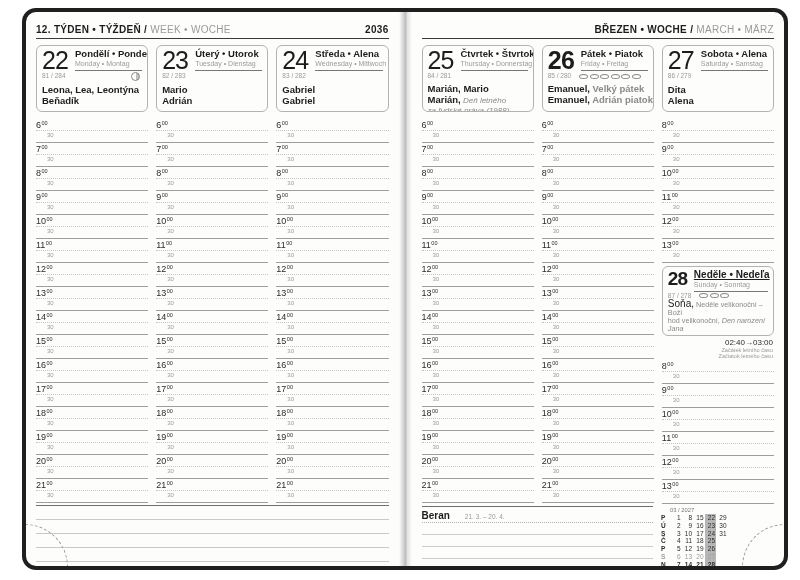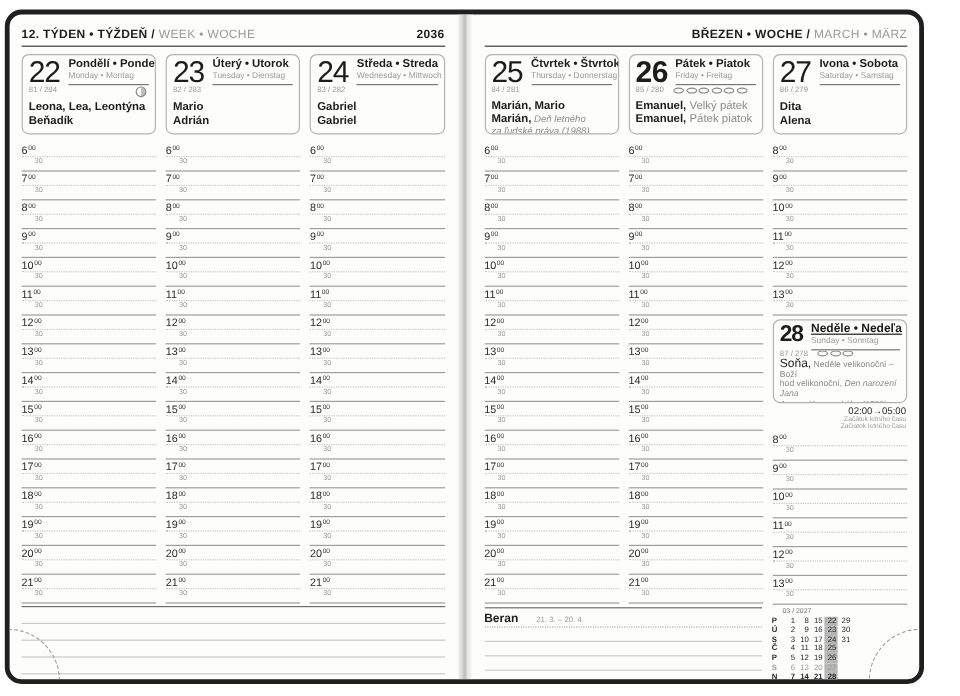--- a/index.html
+++ b/index.html
@@ -1,17 +1,17 @@
 <!DOCTYPE html>
 <html><head>
 <meta charset="utf-8">
 <style>
   html,body{margin:0;padding:0;width:800px;height:580px;overflow:hidden;background:#ffffff;
             font-family:"Liberation Sans", sans-serif;color:#1c1c1c;}
-  .book{position:absolute;left:4px;top:8px;width:766px;height:562px;box-sizing:border-box;
+  .book{position:absolute;left:22px;top:8px;width:766px;height:562px;box-sizing:border-box;
         border:4px solid #1f1f1f;border-radius:14px;background:#fdfdfc;display:flex;overflow:hidden;}
   .page{flex:1;padding:9px 10px 4px;box-sizing:border-box;position:relative;min-width:0;}
   .gutter{width:13px;background:linear-gradient(90deg,#fdfdfc 0%,#d2d2d2 35%,#bdbdbd 50%,#e2e2e2 65%,#fdfdfc 100%);}
 
   
   .page-header{display:flex;justify-content:space-between;align-items:flex-end;
                border-bottom:1.5px solid #3a3a3a;padding-bottom:3px;margin-bottom:6px;
                font-size:10px;line-height:11px;letter-spacing:.3px;height:14px;}
   .page-header.right{justify-content:flex-end;}
   .ph-bold{font-weight:700;color:#1c1c1c;}
@@ -27,21 +27,21 @@
   .db-top{display:flex;align-items:flex-start;}
   .db-num{font-size:25px;line-height:22px;font-weight:400;letter-spacing:-1px;width:33px;flex:none;}
   .db-num.bold{font-weight:700;letter-spacing:-.5px;}
   .db-names{flex:1;border-bottom:1px solid #777;padding-bottom:2px;min-width:0;}
   .db-local{font-size:9.5px;font-weight:700;line-height:10.5px;white-space:nowrap;}
   .db-intl{font-size:7px;color:#9b9b9b;line-height:8px;white-space:nowrap;}
   .db-meta{display:flex;align-items:center;font-size:6.5px;color:#9b9b9b;height:10px;line-height:10px;}
   .db-nameday{font-size:9.5px;font-weight:700;line-height:11px;margin-top:3px;white-space:nowrap;}
   .nd-line{font-size:9.5px;line-height:10.5px;white-space:nowrap;}
   .nd-bold{font-weight:700;}
-  .nd-gray{color:#8a8a8a;font-weight:400;}
+  .nd-gray{color:#8a8a8a;font-weight:700;}
   .nd-italic{color:#8a8a8a;font-style:italic;font-size:8px;}
 
   .moon{width:7px;height:7px;border:1px solid #888;border-radius:50%;margin-left:auto;margin-right:2px;
         background:linear-gradient(90deg,#ffffff 55%,#c0c0c0 55%);flex:none;}
   .badge{display:inline-block;width:9px;height:5px;border:1px solid #8a8a8a;border-radius:50%;
          margin-right:1.5px;vertical-align:middle;box-sizing:border-box;}
   .badge-row{margin-left:8px;white-space:nowrap;overflow:hidden;}
 
   
   .slots{}
@@ -272,21 +272,21 @@
               <div class="sm">30</div>
             </div>
           </div>
       </div>
 
       <div class="col">
         <div class="day-box">
           <div class="db-top">
             <div class="db-num">24</div>
             <div class="db-names">
-              <div class="db-local">Středa • Streda</div>
+              <div class="db-local">Středa • Alena</div>
               <div class="db-intl">Wednesday • Mittwoch</div>
             </div>
           </div>
           <div class="db-meta">
             <span>83 / 282</span>
           </div>
           <div class="db-nameday">Gabriel</div>
           <div class="db-nameday" style="margin-top:0;">Gabriel</div>
         </div>
         <div class="slots">
@@ -474,21 +474,21 @@
             </div>
           </div>
           <div class="db-meta">
             <span>85 / 280</span>
             <span class="badge-row"><span class="badge"></span><span class="badge"></span><span class="badge"></span><span class="badge"></span><span class="badge"></span><span class="badge"></span></span>
           </div>
           <div class="nd-line" style="margin-top:3px;">
             <span class="nd-bold">Emanuel,</span><span class="nd-gray"> Velký pátek</span>
           </div>
           <div class="nd-line">
-            <span class="nd-bold">Emanuel,</span><span class="nd-gray"> Pátek piatok</span>
+            <span class="nd-bold">Emanuel,</span><span class="nd-gray"> Adrián piatok</span>
           </div>
         </div>
         <div class="slots">
             <div class="slot">
               <div class="sh">6<span class="sup">00</span></div>
               <div class="sm">30</div>
             </div>
             <div class="slot">
               <div class="sh">7<span class="sup">00</span></div>
               <div class="sm">30</div>
@@ -550,21 +550,21 @@
               <div class="sm">30</div>
             </div>
           </div>
       </div>
 
       <div class="col">
         <div class="day-box">
           <div class="db-top">
             <div class="db-num">27</div>
             <div class="db-names">
-              <div class="db-local">Ivona • Sobota</div>
+              <div class="db-local">Sobota • Alena</div>
               <div class="db-intl">Saturday • Samstag</div>
             </div>
           </div>
           <div class="db-meta">
             <span>86 / 279</span>
           </div>
           <div class="db-nameday">Dita</div>
           <div class="db-nameday" style="margin-top:0;">Alena</div>
         </div>
         <div class="slots">
@@ -608,21 +608,21 @@
           </div>
           <div class="sun-text">
             <span class="nd-bold">Soňa,</span><span> Neděle velikonoční – Boží</span><br>
             <span>hod velikonoční, </span><span class="it">Den narození Jana</span><br>
             <span class="it">Amose Komenského (1592)</span><br>
             
           </div>
         </div>
 
         <div class="time-note">
-          <div class="tn-time">02:00→05:00</div>
+          <div class="tn-time">02:40→03:00</div>
           <div class="tn-sub">Začátek letního času</div>
           <div class="tn-sub">Začiatok letného času</div>
         </div>
 
         <div class="slots">
             <div class="slot">
               <div class="sh">8<span class="sup">00</span></div>
               <div class="sm">30</div>
             </div>
             <div class="slot">

